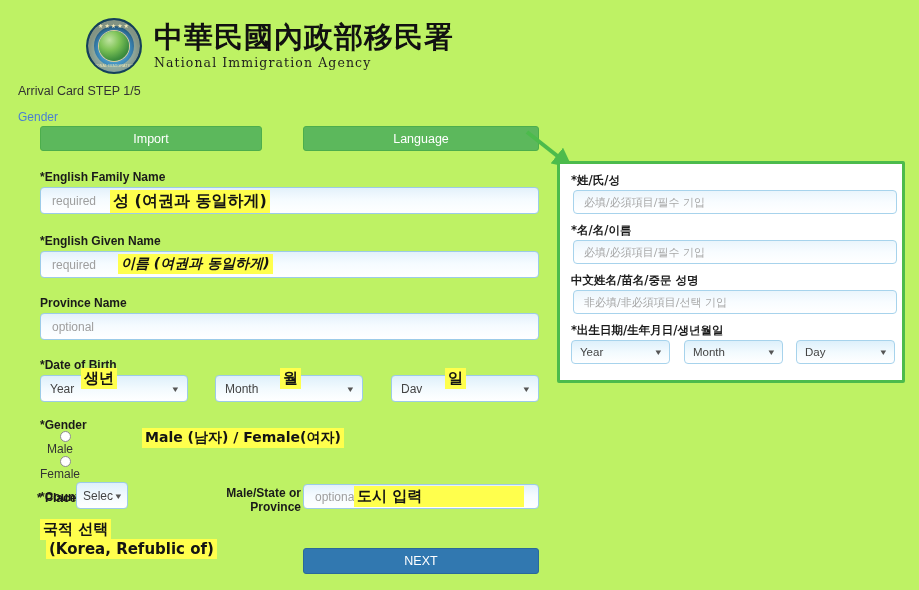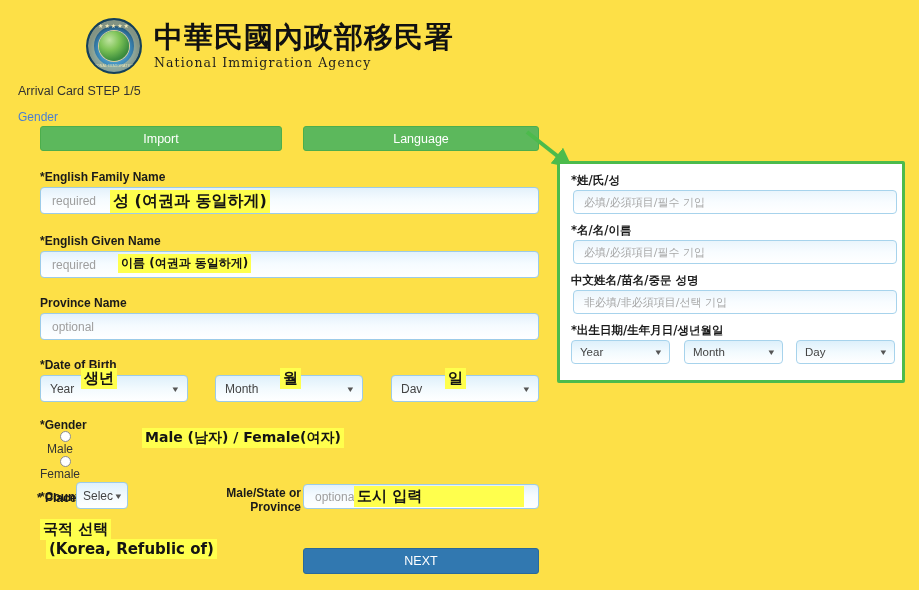--- a/index.html
+++ b/index.html
@@ -6,21 +6,21 @@
   html, body {
     margin: 0; padding: 0;
     width: 919px; height: 590px;
     background: #ffffff;
     font-family: "Liberation Sans", "DejaVu Sans", sans-serif;
     overflow: hidden;
   }
   #page {
     position: relative;
     width: 919px; height: 590px;
-    background: #fde047;
+    background: #bef264;
   }
 
   
   .header {
     position: absolute; left: 0; top: 10px;
     width: 540px; height: 72px;
     display: flex; align-items: center; justify-content: center;
   }
   .logo {
     width: 56px; height: 56px; border-radius: 50%;
@@ -79,21 +79,21 @@
     font-size: 12px; color: #4a7fd4; text-decoration: none;
   }
 
   .btn-green {
     position: absolute; height: 25px;
     background: #5cb85c; border: 1px solid #4cae4c; border-radius: 3px;
     color: #fff; font-size: 12.5px;
     display: flex; align-items: center; justify-content: center;
     cursor: pointer; user-select: none;
   }
-  #btn-import   { left: 22px;  top: 126px; width: 242px; }
+  #btn-import   { left: 22px;  top: 126px; width: 222px; }
   #btn-language { left: 285px; top: 126px; width: 236px; }
 
   .field-label {
     position: absolute; font-size: 12px; font-weight: bold; color: #1a1a1a;
   }
   .inp {
     position: absolute; height: 27px;
     border: 1px solid #9ccbe8; border-radius: 4px;
     background: linear-gradient(to bottom, #e3f1fb 0%, #f5fbff 45%, #ffffff 100%);
     font-size: 12px; color: #111;
@@ -199,21 +199,21 @@
     <div class="field-label" style="left:22px; top:170px;">*English Family Name</div>
     <div class="inp" style="left:22px; top:187px; width:499px;">
       <span class="ph">required</span>
     </div>
     <div class="hl-ko" style="left:92px; top:190px; font-size:16px;">성 (여권과 동일하게)</div>
 
     <div class="field-label" style="left:22px; top:234px;">*English Given Name</div>
     <div class="inp" style="left:22px; top:251px; width:499px;">
       <span class="ph">required</span>
     </div>
-    <div class="hl-ko" style="left:100px; top:254px; font-size:12px;">이름 (여권과 동일하게)</div>
+    <div class="hl-ko" style="left:100px; top:254px; font-size:14px;font-style:italic;">이름 (여권과 동일하게)</div>
 
     <div class="field-label" style="left:22px; top:296px;">Province Name</div>
     <div class="inp" style="left:22px; top:313px; width:499px;">
       <span class="ph">optional</span>
     </div>
 
     <div class="field-label" style="left:22px; top:358px;">*Date of Birth</div>
     <div class="sel" style="left:22px; top:375px; width:148px;">
       <span class="sel-txt">Year</span>
       <span class="caret">▾</span>

